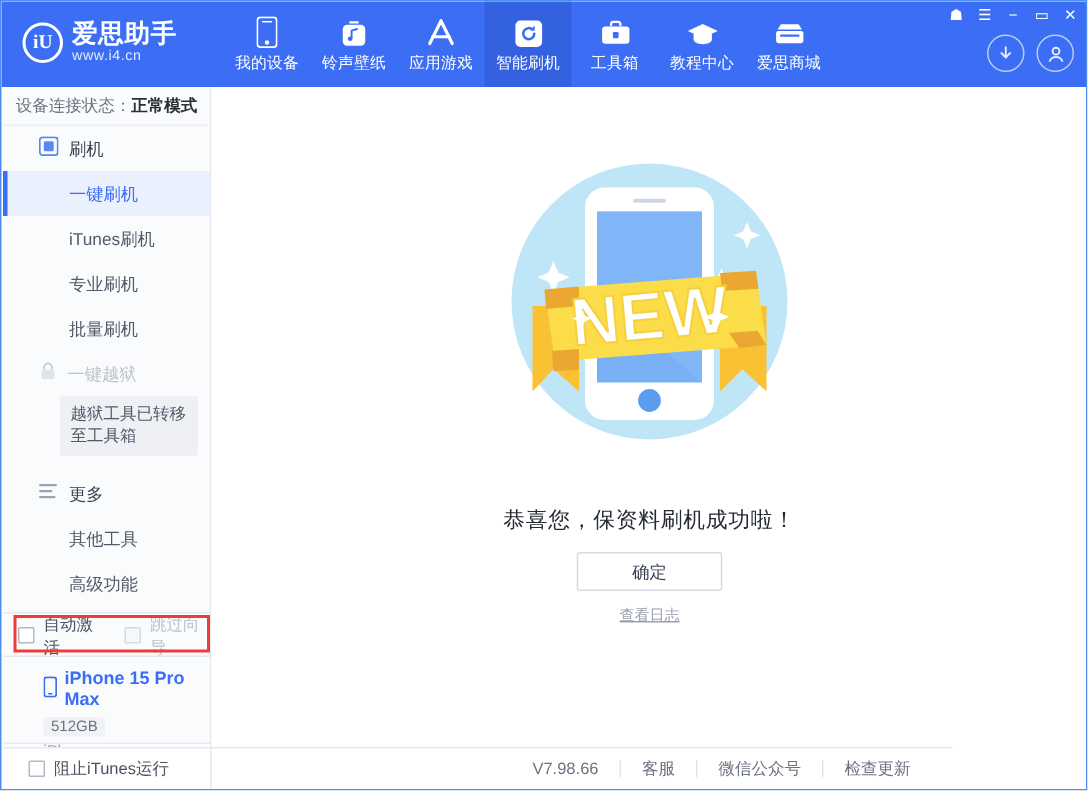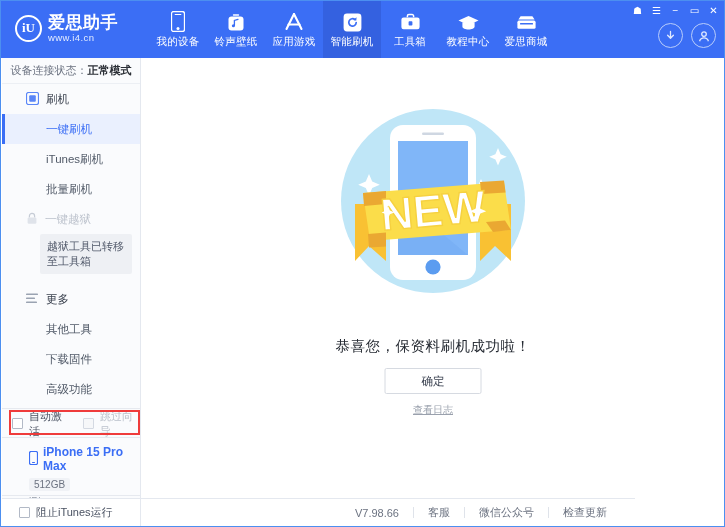--- a/index.html
+++ b/index.html
@@ -335,20 +335,23 @@
       <span>刷机</span>
     </div>
 
     <div class="nav-item active">
       <span>一键刷机</span>
     </div>
     <div class="nav-item">
       <span>iTunes刷机</span>
     </div>
     <div class="nav-item">
+      <span>专业刷机</span>
+    </div>
+    <div class="nav-item">
       <span>批量刷机</span>
     </div>
 
     <div class="grp dim">
       <span>
         <svg width="12" height="13" viewBox="0 0 12 13">
             <path d="M3.4 5.4 V3.9 a2.6 2.6 0 0 1 5.2 0 V5.4" fill="none" stroke="#c6ccd6" stroke-width="1.2"></path>
             <rect x="1.6" y="5.4" width="8.8" height="6.4" rx="1.4" fill="#dfe3ea"></rect>
           </svg>
       </span>
@@ -365,23 +368,20 @@
             <rect x="0" y="8.6" width="11" height="1.5" rx="0.7" fill="#9aa3b2"></rect>
           </svg>
       </span>
       <span>更多</span>
     </div>
 
     <div class="nav-item">
       <span>其他工具</span>
     </div>
     <div class="nav-item">
-      <span>下载固件</span>
-    </div>
-    <div class="nav-item">
       <span>高级功能</span>
     </div>
 
     <div class="sb-divider" style="position:absolute; left:0; right:0; top:350px;"></div>
 
     <div class="chk-row" style="position:absolute; left:0; top:352px;">
       <span class="cbox"></span>
       <span>自动激活</span>
       <span class="cbox dim chk2"></span>
       <span class="txt-dim">跳过向导</span>

